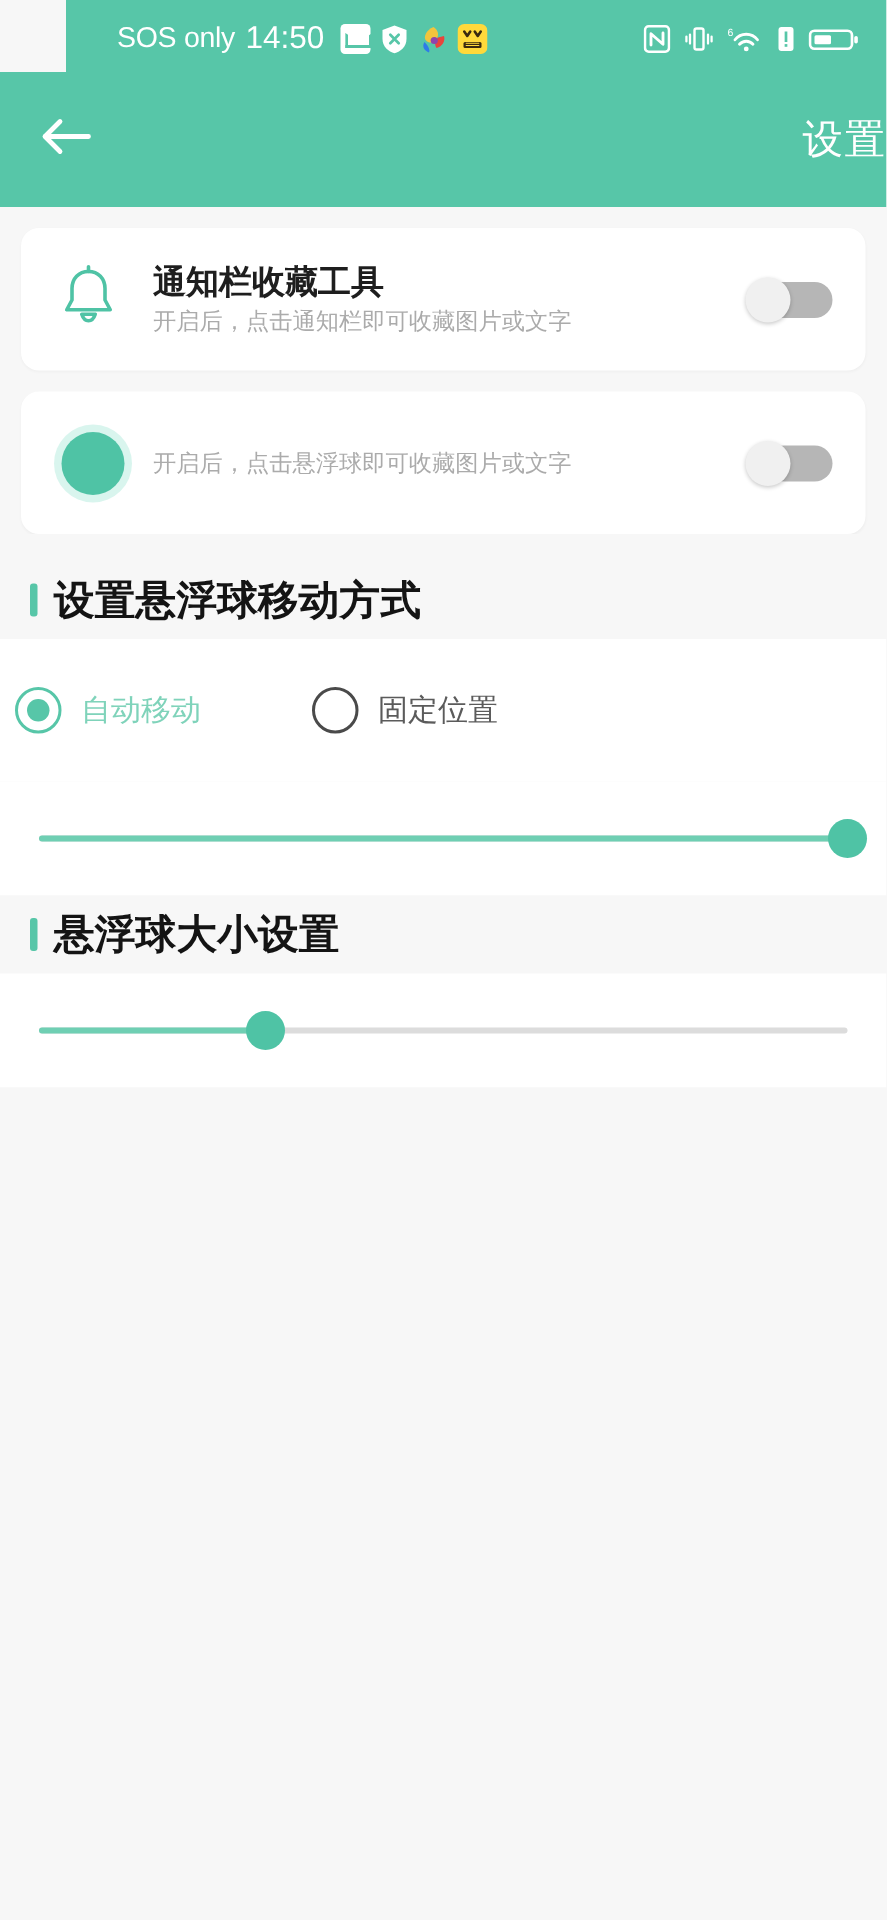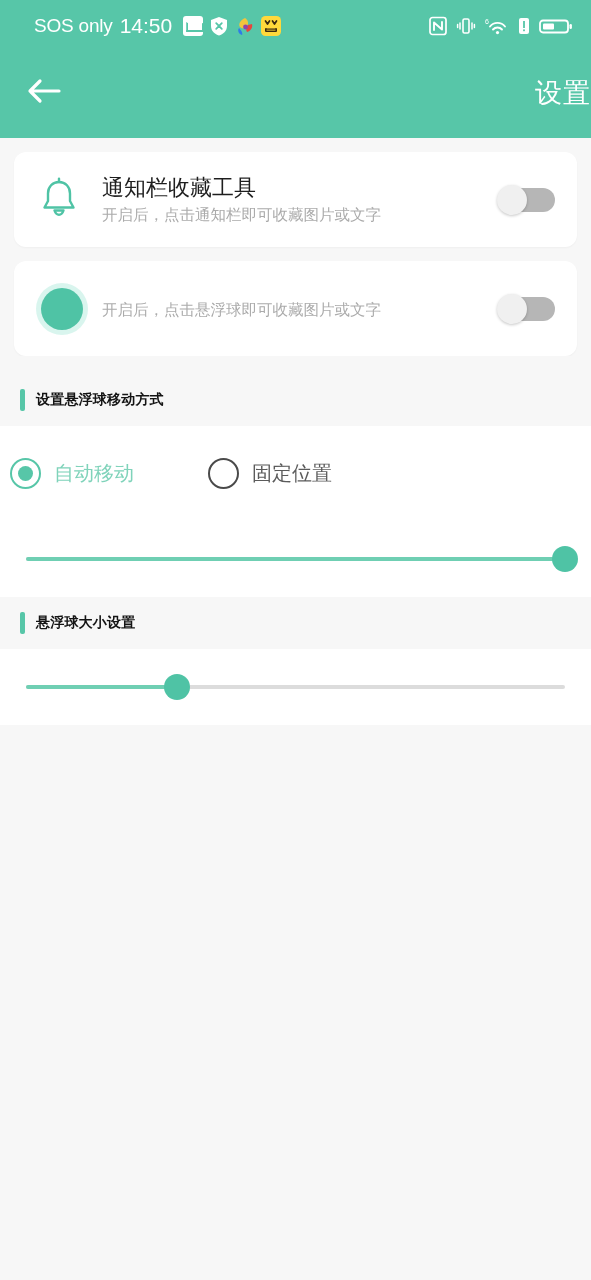--- a/index.html
+++ b/index.html
@@ -10,20 +10,21 @@
     overflow:hidden;
   }
   .screen { position:relative; width:591px; height:1280px; background:#F7F7F7; }
 
   
   .statusbar {
     height:48px; background:#57C6A8;
     display:flex; align-items:center;
     padding:4px 18px 0 34px;
     color:#FFFFFF;
+    margin-left:44px;
   }
   .sb-left { display:flex; align-items:center; gap:7px; flex:1; }
   .sb-carrier { font-size:19px; letter-spacing:-0.2px; }
   .sb-clock { font-size:21px; font-weight:500; letter-spacing:0px; }
   .sb-appicons { display:flex; align-items:center; gap:6px; margin-left:4px; }
   .appicon { width:20px; height:20px; border-radius:4px; display:block; }
   .ic-mail { background:#FFFFFF; border-radius:3px; position:relative; }
   .ic-mail::after{
     content:""; position:absolute; left:3px; top:6px; width:14px; height:8px;
     border:2px solid #57C6A8; border-top:none;
@@ -55,21 +56,21 @@
     margin:14px 14px 0 14px;
     background:#FFFFFF;
     border-radius:12px;
     height:95px;
     display:flex; align-items:center;
     padding:0 22px 0 24px;
     box-shadow:0 1px 2px rgba(0,0,0,0.035);
   }
   .card-icon { width:58px; flex:none; display:flex; align-items:center; justify-content:flex-start; }
   .card-text { flex:1; padding-left:6px; }
-  .card-title { font-size:22px; color:#1E1E1E; font-weight:400; line-height:1.25; }
+  .card-title { font-size:22px; color:#1E1E1E; font-weight:700; line-height:1.25; }
   .card-sub { font-size:15.5px; color:#ABABAB; margin-top:3px; line-height:1.3; }
 
   
   .ball-icon {
     width:42px; height:42px; border-radius:50%;
     background:#4FC3A5;
     box-shadow:0 0 0 5px rgba(120,220,195,0.28);
     margin-left:3px;
   }
 
@@ -92,21 +93,21 @@
   
   .section-head {
     display:flex; align-items:center;
     height:52px; padding-left:20px;
     background:#F7F7F7;
   }
   .section-bar {
     width:5px; height:22px; background:#57C6A8; border-radius:2px;
     margin-right:11px; flex:none;
   }
-  .section-title { font-size:14px; font-weight:700; color:#141414; letter-spacing:0.2px; }
+  .section-title { font-size:27px; font-weight:700; color:#141414; letter-spacing:0.2px; }
 
   .panel { background:#FFFFFF; }
 
   
   .radio-row {
     display:flex; align-items:center; height:95px;
     padding:0 10px;
   }
   .radio-item { display:flex; align-items:center; cursor:pointer; }
   .radio-item.a { width:198px; }

